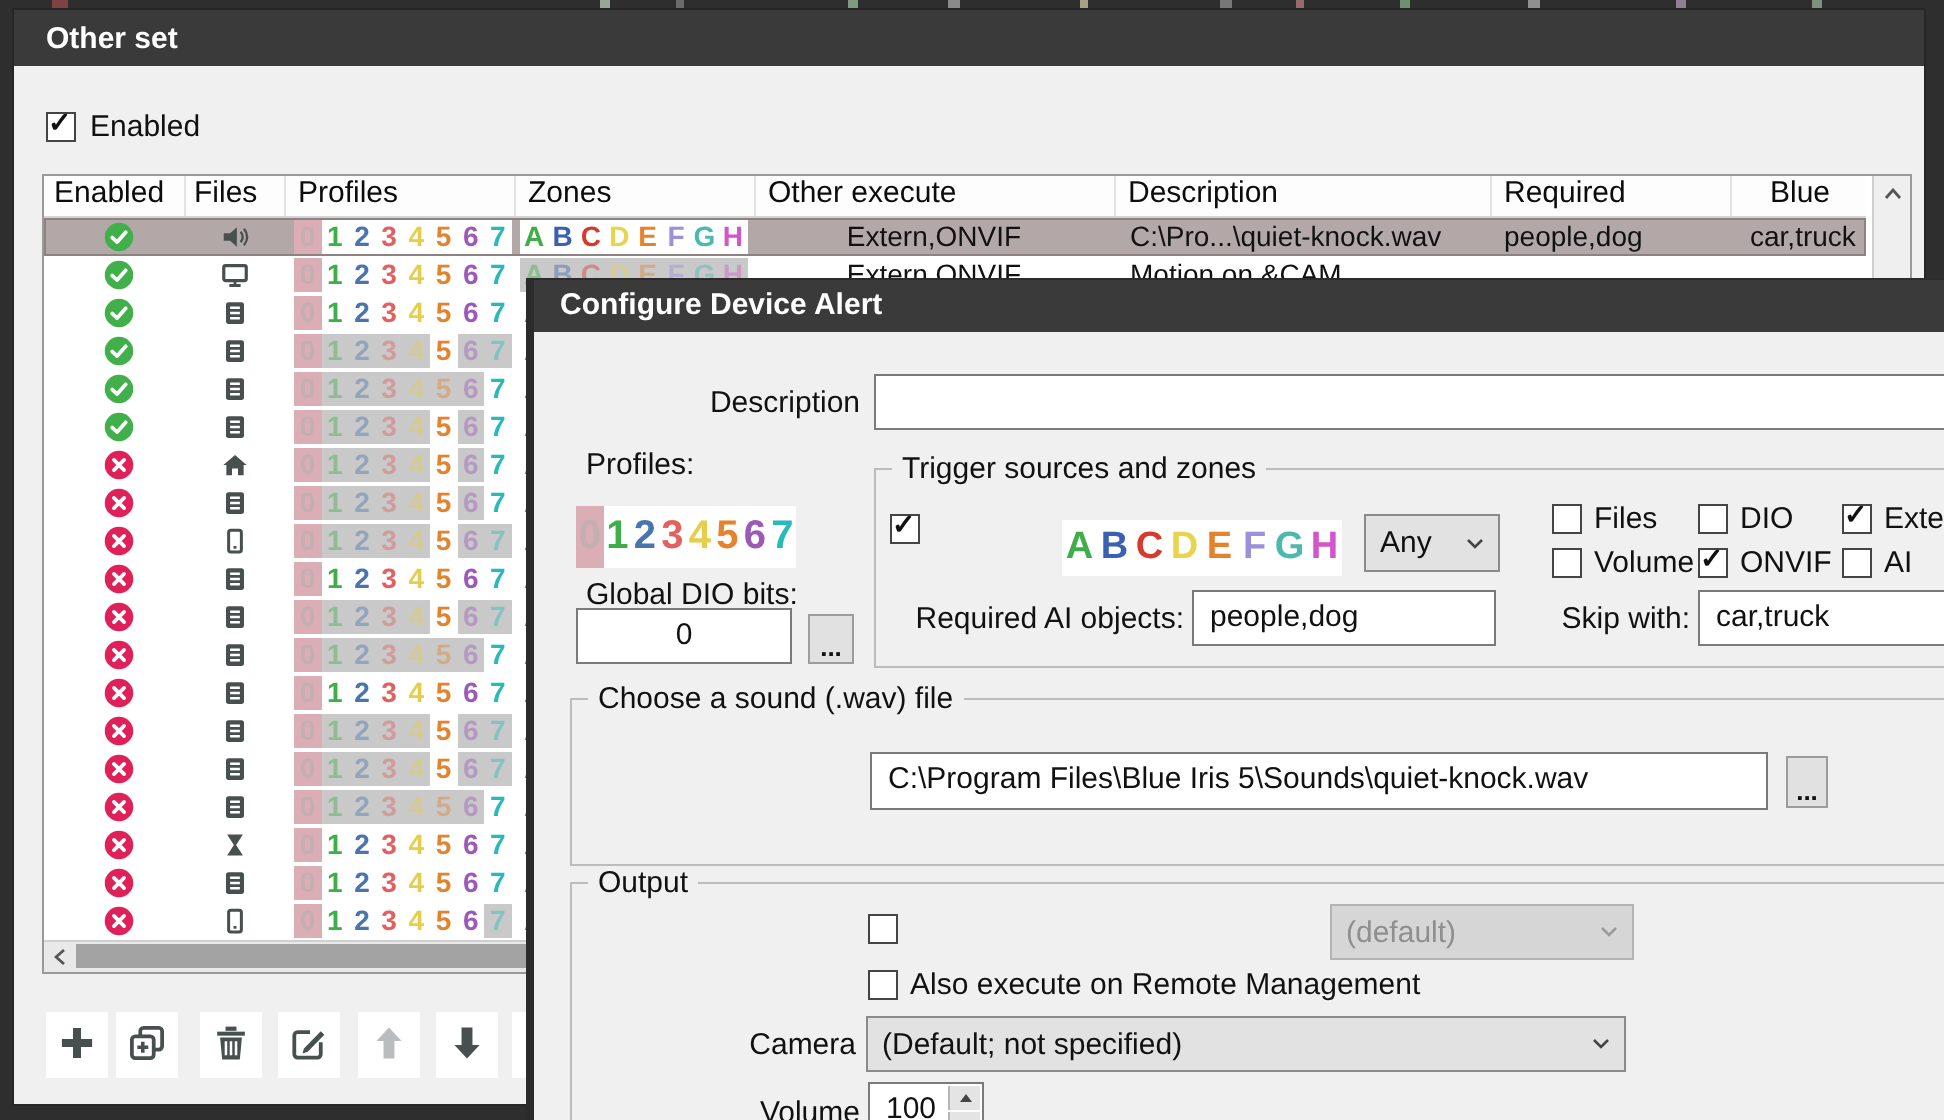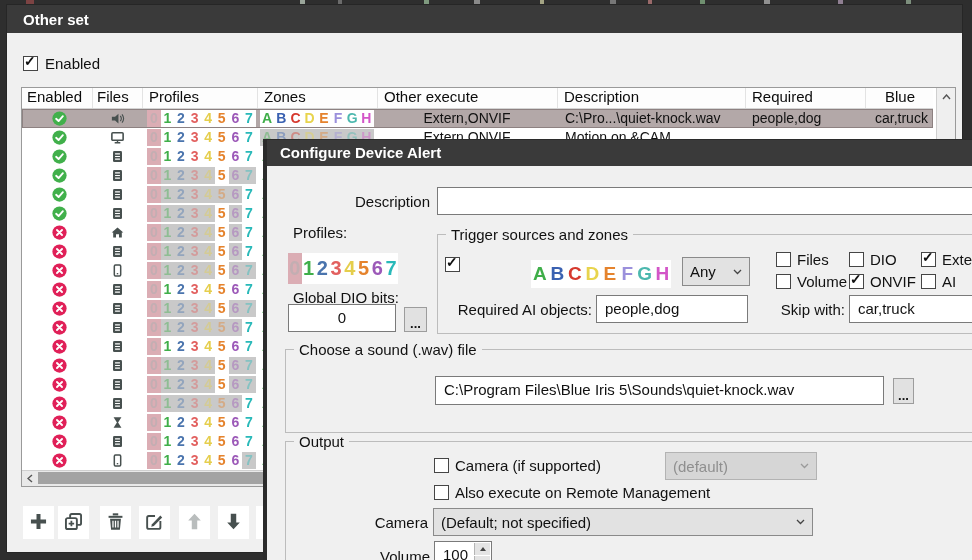--- a/index.html
+++ b/index.html
@@ -976,21 +976,20 @@
         <span class="glabel">Choose a sound (.wav) file</span>
       </div>
       <div class="tf" style="left:168px;top:210px;width:449px;height:29px">C:\Program Files\Blue Iris 5\Sounds\quiet-knock.wav</div>
       <div class="btn" style="left:626px;top:212px;width:21px;height:26px">...</div>
 
       <div class="gbox" style="left:18px;top:275px;width:700px;height:170px">
         <span class="glabel">Output</span>
       </div>
       <label class="abs cbrow" style="left:167px;top:291px">
         <span class="cb"></span>
-        <span>Camera (if supported)</span>
       </label>
       <div class="dd disabled" style="left:398px;top:286px;width:152px;height:28px">
         <span>(default)</span>
         <svg class="chev" width="9" height="6" viewBox="0 0 9 6">
             <polyline points="1,1 4.5,4.5 8,1" fill="none" stroke="#9a9a9a" stroke-width="1.3"></polyline>
           </svg>
       </div>
       <label class="abs cbrow" style="left:167px;top:318px">
         <span class="cb"></span>
         <span>Also execute on Remote Management</span>

